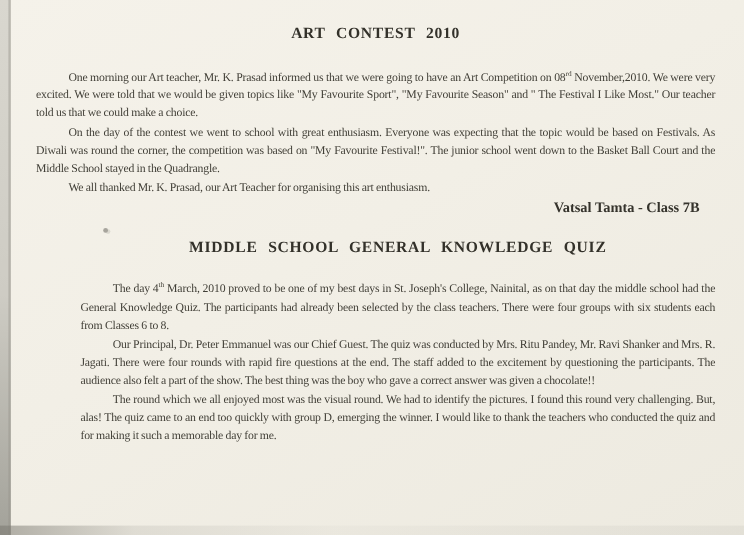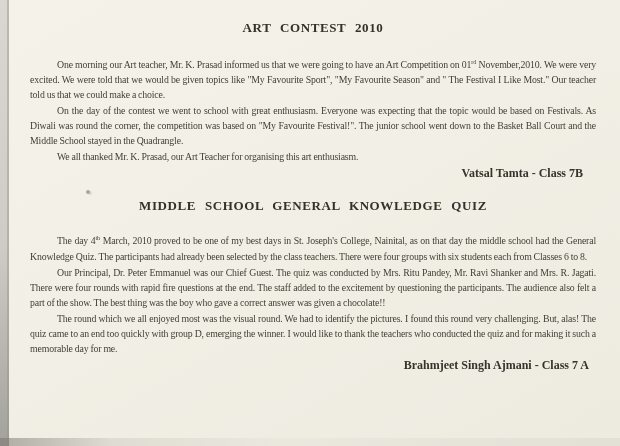--- a/index.html
+++ b/index.html
@@ -49,21 +49,21 @@
   h1.article-title {
     text-align: center;
     font-size: 13px;
     font-weight: bold;
     color: #33312a;
     letter-spacing: 0.6px;
     word-spacing: 5px;
     line-height: 16px;
   }
   .article-1 h1.article-title { margin-top: 20px; margin-bottom: 19px; }
-  .article-2 { margin-top: 17px; }
+  .article-2 { margin-top: 17px; margin-left: 37px; }
   .article-2 h1.article-title { margin-bottom: 17px; }
   p.para {
     font-size: 9.8px;
     line-height: 15px;
     letter-spacing: -0.15px;
     word-spacing: -0.3px;
     text-align: justify;
     text-indent: 27px;
     margin-bottom: 1px;
     color: #403e36;
@@ -88,40 +88,39 @@
 <body>
 
 <div class="page">
   <div class="left-edge"></div>
 
   <div class="content">
 
     <section class="article article-1">
       <h1 class="article-title">ART CONTEST 2010</h1>
 
-      <p class="para"><span>One morning our Art teacher, Mr. K. Prasad informed us that we were going to have an Art Competition on 01</span><span class="sup">rd</span><span> November,2010.  We were very excited. We were told that we would be given topics like "My Favourite Sport", "My Favourite Season" and " The Festival I Like Most."  Our teacher told us that we could make a choice.</span></p>
+      <p class="para"><span>One morning our Art teacher, Mr. K. Prasad informed us that we were going to have an Art Competition on 08</span><span class="sup">rd</span><span> November,2010.  We were very excited. We were told that we would be given topics like "My Favourite Sport", "My Favourite Season" and " The Festival I Like Most."  Our teacher told us that we could make a choice.</span></p>
 
       <p class="para"><span>On the day of the contest we went to school with great enthusiasm.  Everyone was expecting that the topic would be based on Festivals. As Diwali was round the corner, the competition was based on "My Favourite Festival!". The junior school went down to the Basket Ball Court and the Middle School stayed in the Quadrangle.</span></p>
 
 
       <p class="para"><span>We all thanked Mr. K. Prasad, our Art Teacher for organising this art enthusiasm.</span></p>
 
       <div class="byline">Vatsal Tamta - Class 7B</div>
     </section>
 
     <section class="article article-2">
       <h1 class="article-title">MIDDLE SCHOOL GENERAL KNOWLEDGE QUIZ</h1>
 
       <p class="para"><span>The day 4</span><span class="sup">th</span><span> March, 2010 proved to be one of my best days in St. Joseph's College, Nainital, as on that day the middle school had the General Knowledge Quiz. The participants had already been selected by the class teachers. There were four groups with six students each from Classes 6 to 8.</span></p>
 
 
       <p class="para"><span>Our Principal, Dr. Peter Emmanuel was our Chief Guest. The quiz was conducted by Mrs. Ritu Pandey, Mr. Ravi Shanker and Mrs. R. Jagati. There were four rounds with rapid fire questions at the end. The staff added to the  excitement by questioning the participants.  The audience also felt a part of the show.  The best thing was the boy who gave a correct answer was given a chocolate!!</span></p>
 
       <p class="para"><span>The round which we all enjoyed most was the visual round. We had to identify the pictures.  I found this round very challenging.  But, alas! The quiz came to an end too quickly with group D, emerging the winner.  I would like to thank the teachers who conducted the quiz and for making it such a memorable day for me.</span></p>
 
-      <div class="byline">Brahmjeet Singh Ajmani  - Class 7 A</div>
     </section>
 
   </div>
 
   <div class="speck"></div>
   <div class="bottom-shadow"></div>
 </div>
 
 </body></html>

